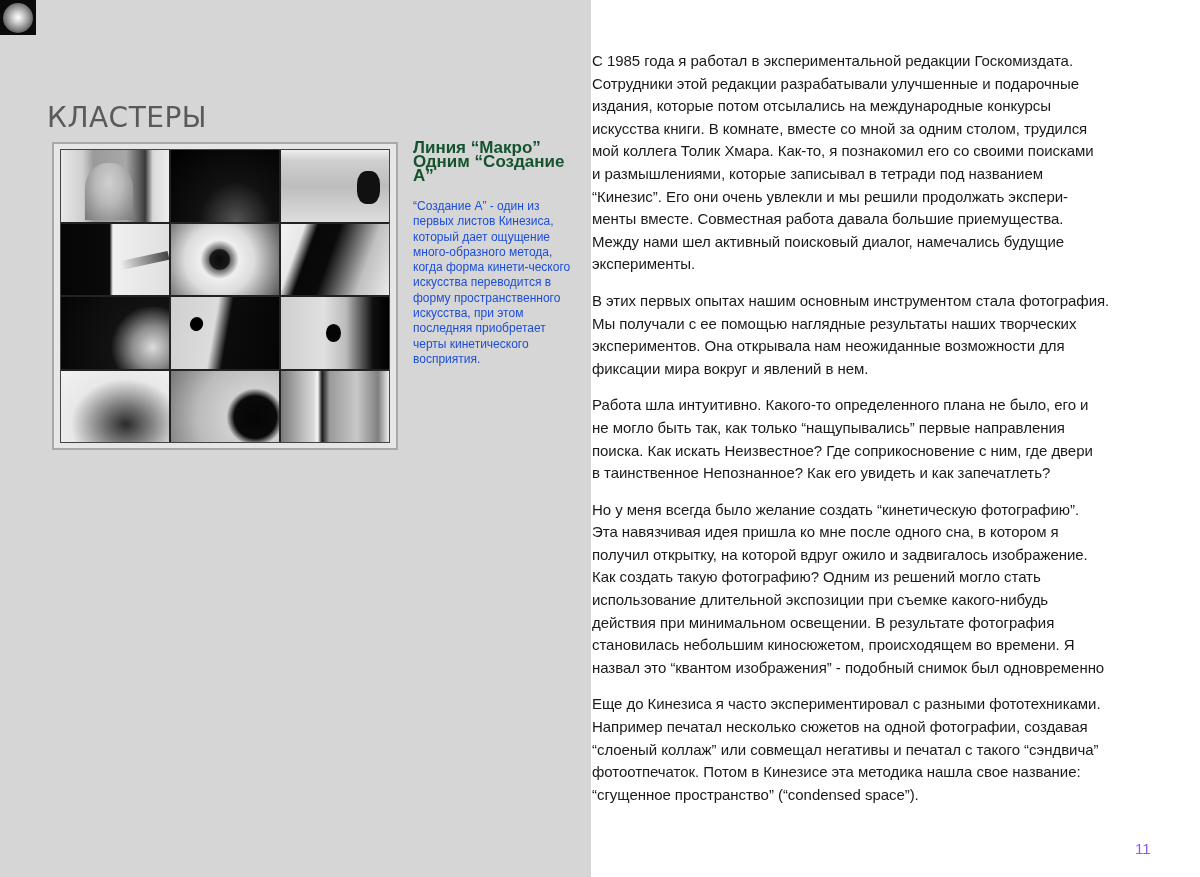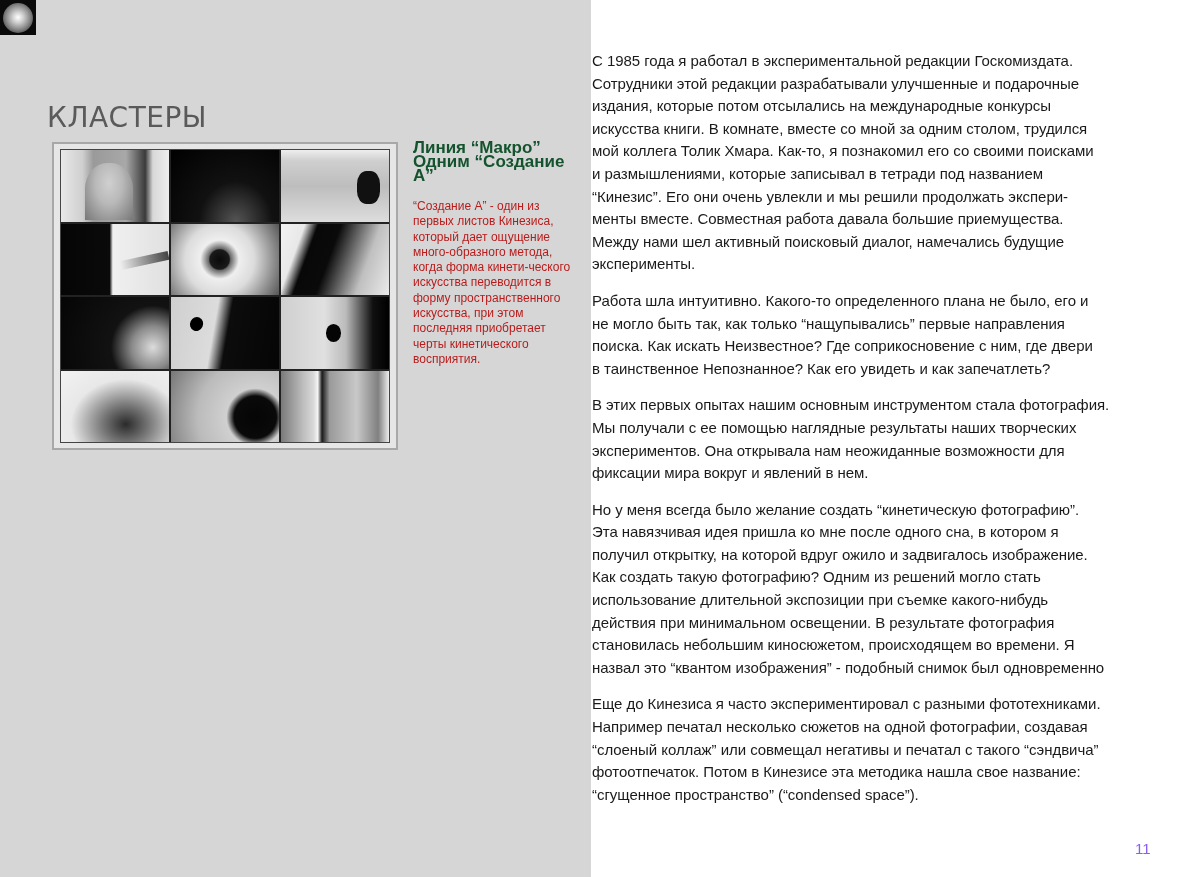--- a/index.html
+++ b/index.html
@@ -24,21 +24,21 @@
   .t7 { background:radial-gradient(circle at 85% 70%,#dcdcdc 0%,#8a8a8a 20%,#121212 40%,#050505 100%); }
   .t8 { background:linear-gradient(100deg,#cfcfcf 0%,#dcdcdc 40%,#0c0c0c 52%,#050505 100%); }
   .t8::after{content:"";position:absolute;left:18%;top:28%;width:12%;height:20%;background:#000;border-radius:50%;transform:rotate(25deg);}
   .t9 { background:linear-gradient(90deg,#cfcfcf 0%,#e0e0e0 40%,#bbb 60%,#101010 85%,#000 100%); }
   .t9::after{content:"";position:absolute;left:42%;top:38%;width:14%;height:25%;background:#050505;border-radius:50%;}
   .t10 { background:radial-gradient(ellipse at 60% 75%,#2a2a2a 0%,#777 25%,#e8e8e8 60%,#f2f2f2 100%); }
   .t11 { background:radial-gradient(circle at 78% 65%,#050505 0%,#0a0a0a 22%,#d0d0d0 30%,#bbb 60%,#777 100%); }
   .t12 { background:linear-gradient(90deg,#7a7a7a 0%,#bcbcbc 20%,#d8d8d8 30%,#f5f5f5 34%,#1a1a1a 38%,#9a9a9a 45%,#c8c8c8 70%,#808080 90%,#eee 100%); }
   .caption { position:absolute; left:413px; top:141px; width:165px; }
   .cap-h { font-family:"Liberation Sans", sans-serif; font-weight:bold; font-size:17px; line-height:14px; color:#14532d; }
-  .cap-body { margin-top:16px; font-size:12px; line-height:15.3px; color:#b91c1c; height:225px; overflow:hidden; }
+  .cap-body { margin-top:16px; font-size:12px; line-height:15.3px; color:#1d4ed8; height:225px; overflow:hidden; }
   .right { position:absolute; left:592px; top:50px; width:560px; }
   .para { font-family:"Liberation Sans", sans-serif; font-size:15px; line-height:22.6px; color:#1a1a1a; margin:0 0 14px 0; white-space:pre-line; letter-spacing:-0.05px; }
   .page-num { position:absolute; left:1135px; top:840px; font-size:15px; color:#8b5cf6; }
 </style>
 </head>
 <body>
 
 <div class="left">
   <div class="logo">
     <div class="orb"></div>
@@ -73,28 +73,28 @@
   <p class="para">С 1985 года я работал в экспериментальной редакции Госкомиздата.
 Сотрудники этой редакции разрабатывали улучшенные и подарочные
 издания, которые потом отсылались на международные конкурсы
 искусства книги. В комнате, вместе со мной за одним столом, трудился
 мой коллега Толик Хмара. Как-то, я познакомил его со своими поисками
 и размышлениями, которые записывал в тетради под названием
 “Кинезис”. Его они очень увлекли и мы решили продолжать экспери-
 менты вместе. Совместная работа давала большие приемущества.
 Между нами шел активный поисковый диалог, намечались будущие
 эксперименты.</p>
+  <p class="para">В этих первых опытах нашим основным инструментом стала фотография.
+Мы получали с ее помощью наглядные результаты наших творческих
+экспериментов. Она открывала нам неожиданные возможности для
+фиксации мира вокруг и явлений в нем.</p>
   <p class="para">Работа шла интуитивно. Какого-то определенного плана не было, его и
 не могло быть так, как только “нащупывались” первые направления
 поиска. Как искать Неизвестное? Где соприкосновение с ним, где двери
 в таинственное Непознанное? Как его увидеть и как запечатлеть?</p>
-  <p class="para">В этих первых опытах нашим основным инструментом стала фотография.
-Мы получали с ее помощью наглядные результаты наших творческих
-экспериментов. Она открывала нам неожиданные возможности для
-фиксации мира вокруг и явлений в нем.</p>
   <p class="para">Но у меня всегда было желание создать “кинетическую фотографию”.
 Эта навязчивая идея пришла ко мне после одного сна, в котором я
 получил открытку, на которой вдруг ожило и задвигалось изображение.
 Как создать такую фотографию? Одним из решений могло стать
 использование длительной экспозиции при съемке какого-нибудь
 действия при минимальном освещении. В результате фотография
 становилась небольшим киносюжетом, происходящем во времени. Я
 назвал это “квантом изображения” - подобный снимок был одновременно</p>
   <p class="para">Еще до Кинезиса я часто экспериментировал с разными фототехниками.
 Например печатал несколько сюжетов на одной фотографии, создавая

